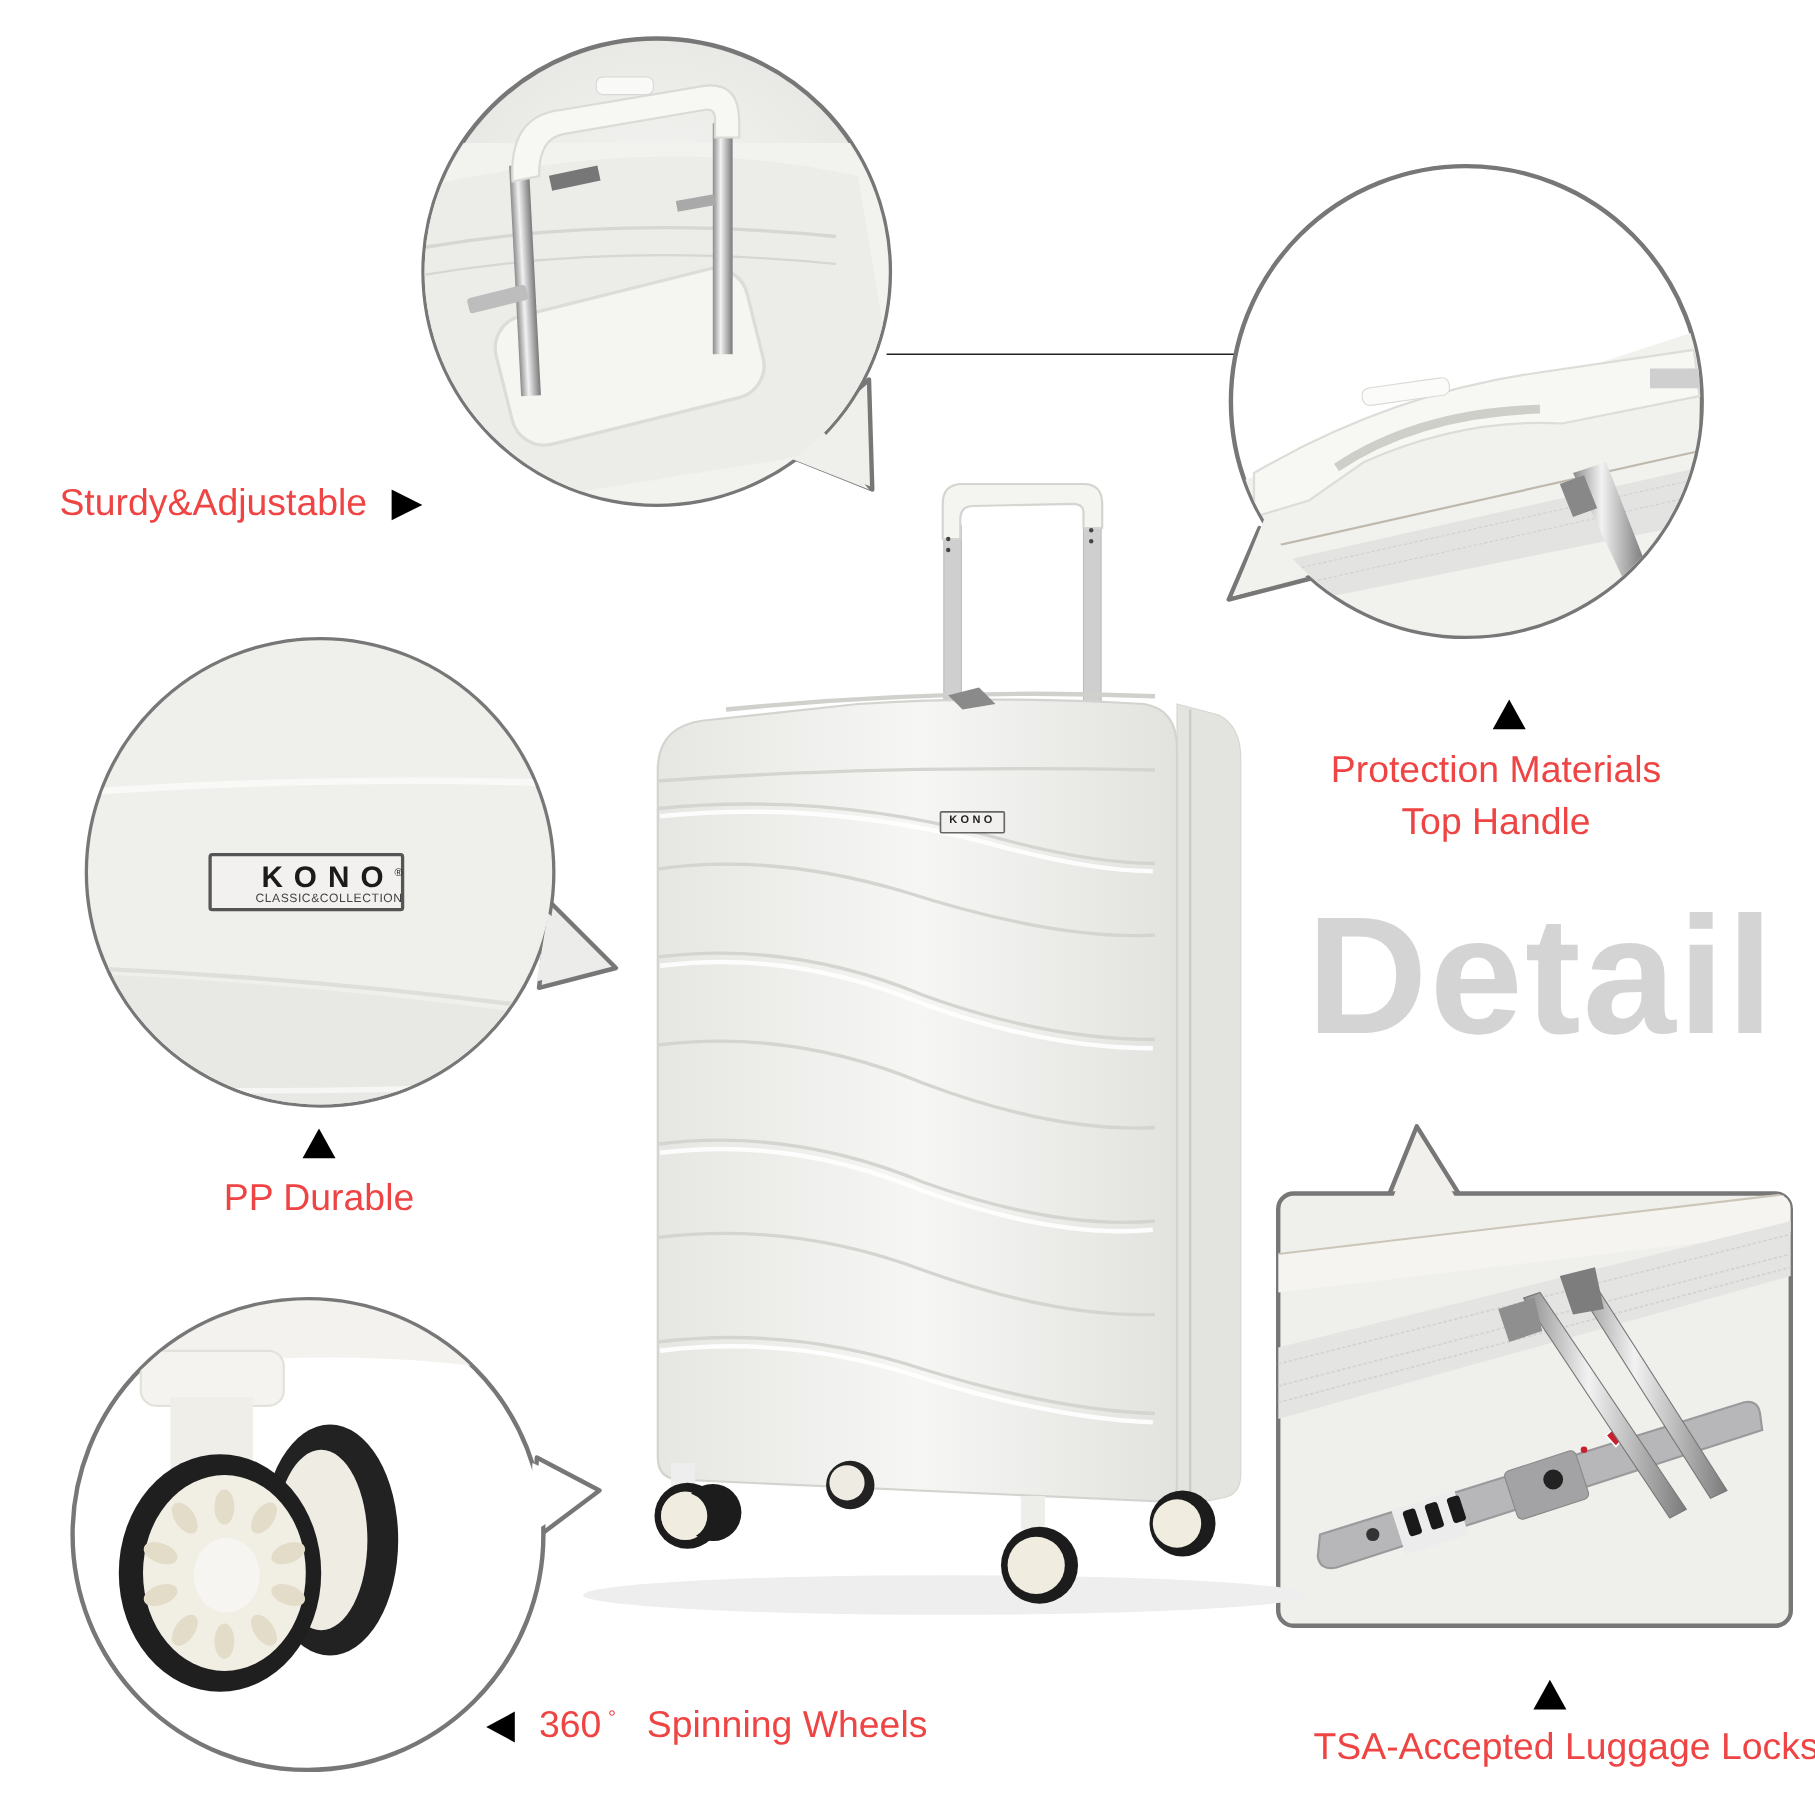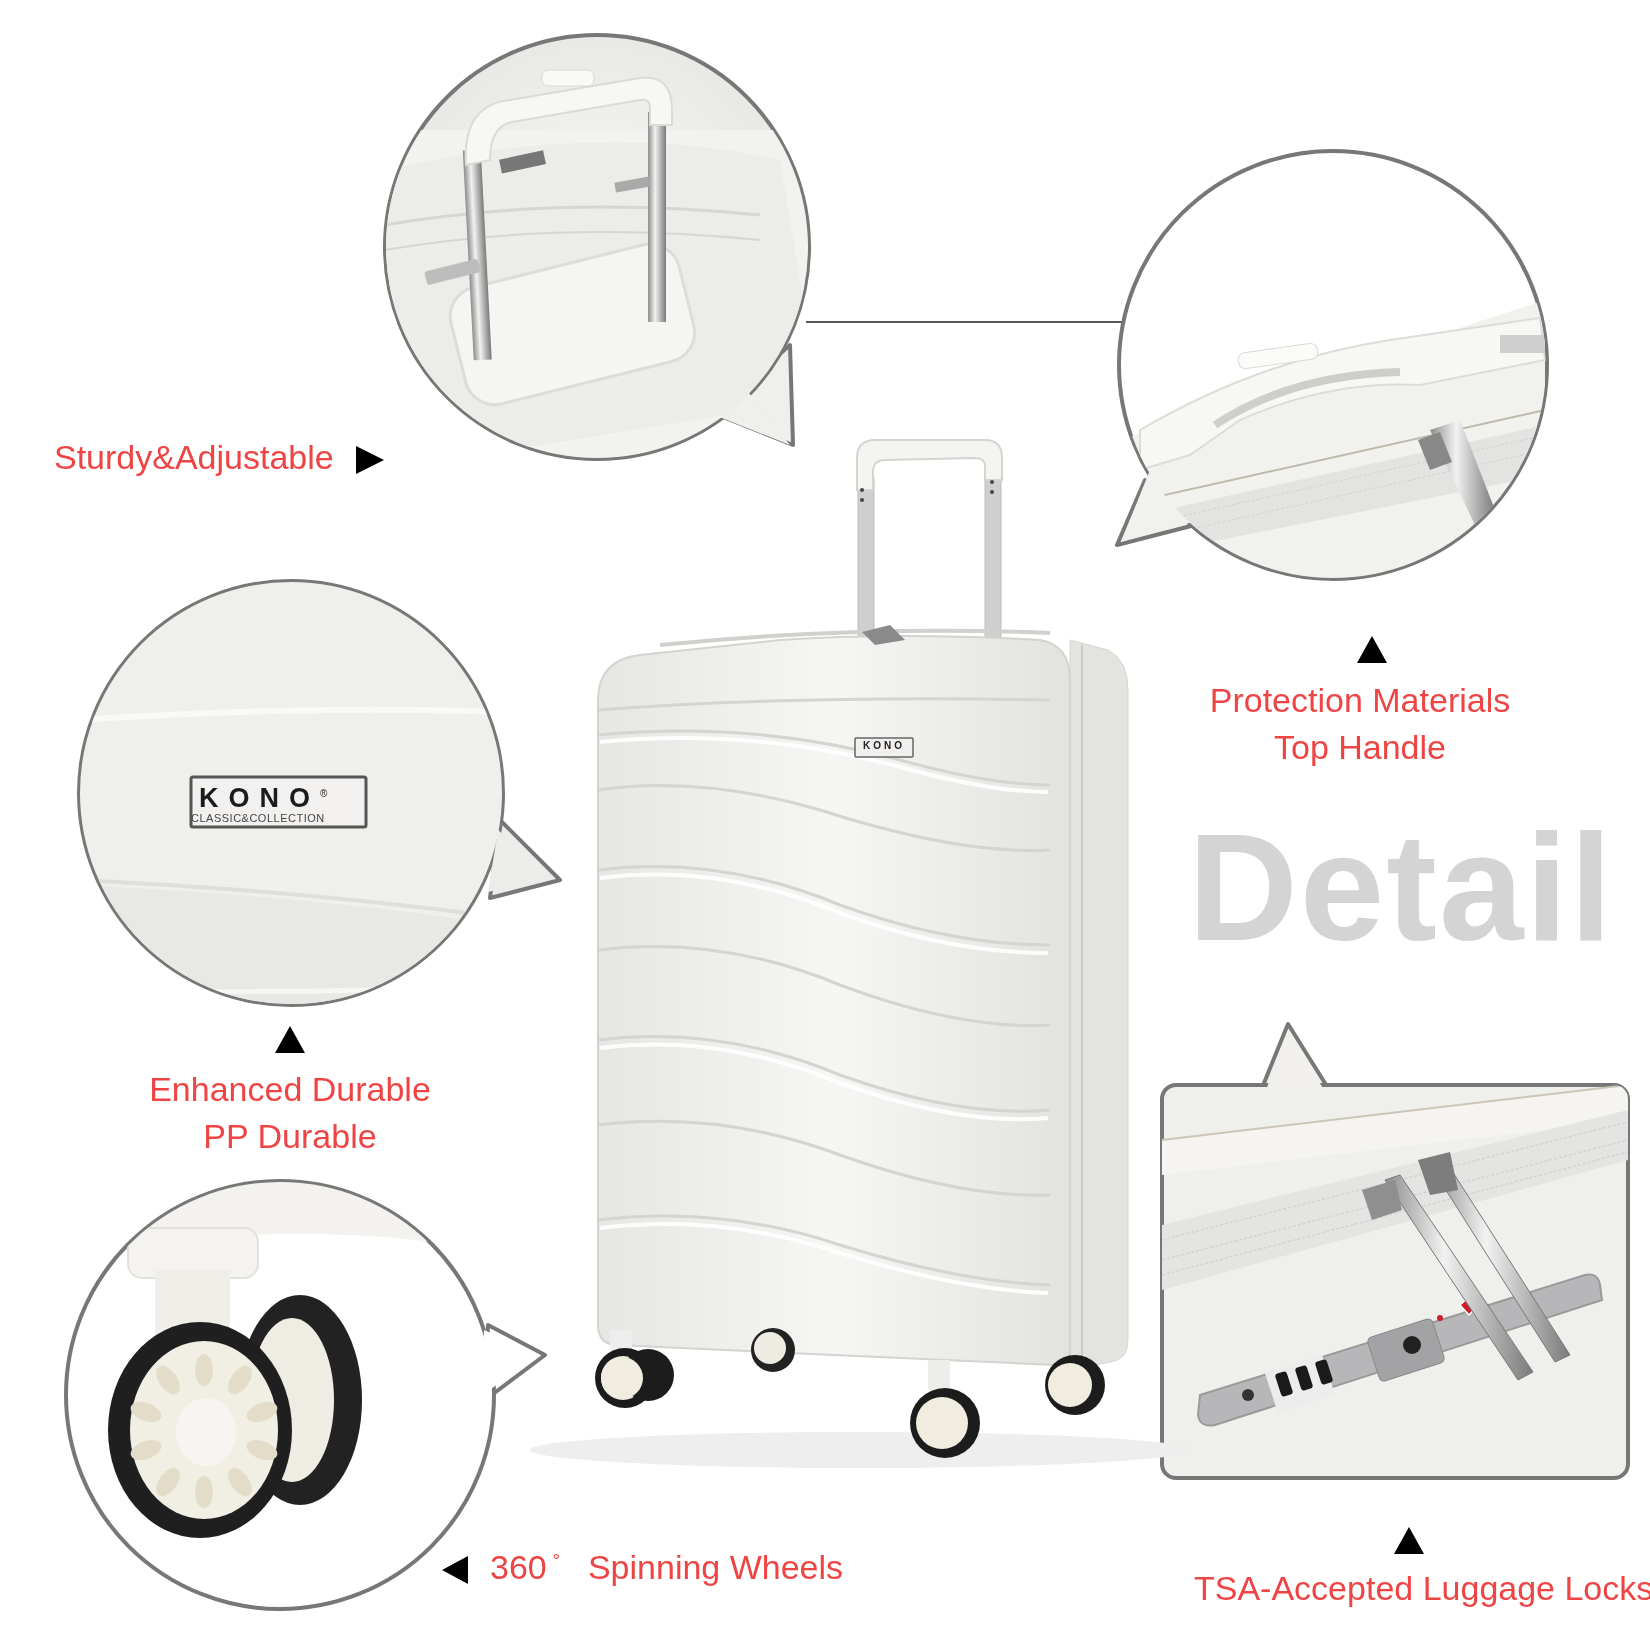--- a/index.html
+++ b/index.html
@@ -216,21 +216,21 @@
         <circle cx="770" cy="1348" r="16" fill="#eeebe2"></circle>
       <rect x="928" y="1360" width="22" height="30" fill="#ededea"></rect>
       <circle cx="945" cy="1423" r="35" fill="#1c1c1c"></circle>
         <circle cx="942" cy="1423" r="26" fill="#f0ece0"></circle>
       <circle cx="1075" cy="1385" r="30" fill="#1c1c1c"></circle>
         <circle cx="1070" cy="1385" r="22" fill="#f0ece0"></circle>
     </g>
   </g>
 </svg>
 
-<div class="abs" style="left:191px; top:780px; width:175px; text-align:left;">
+<div class="abs" style="left:191px; top:780px; width:175px; text-align:right;">
   <div style="font-size:27px; font-weight:bold; letter-spacing:10px; color:#1b1b1b; line-height:28px; padding-left:8px;">
     <span>KONO</span><sup style="font-size:10px; font-weight:normal; letter-spacing:0;">®</sup>
   </div>
   <div style="font-size:11px; color:#444; letter-spacing:0.5px; line-height:12px;">CLASSIC&amp;COLLECTION</div>
 </div>
 
 <div class="abs" style="left:855px; top:740px; width:58px; text-align:center; font-size:10px; font-weight:bold; letter-spacing:3px; color:#222; line-height:12px;">KONO</div>
 
 <div class="detail-word">Detail</div>
 
@@ -241,21 +241,20 @@
 </div>
 
 <div class="tri-up" style="left:1357px; top:636px;"></div>
 <div class="caption center" style="left:1160px; top:677px; width:400px;">
   <div>Protection Materials</div>
   <div>Top Handle</div>
 </div>
 
 <div class="tri-up" style="left:275px; top:1026px;"></div>
 <div class="caption center" style="left:90px; top:1066px; width:400px;">
-  <div>Enhanced Durable</div>
   <div>PP Durable</div>
 </div>
 
 <div class="caption" style="left:442px; top:1538px;">
   <span class="tri-left"></span><span>360</span><span class="deg">°</span><span>Spinning Wheels</span>
 </div>
 
 <div class="tri-up" style="left:1394px; top:1527px;"></div>
 <div class="caption" style="left:1150px; top:1565px;margin-left:44px;">
   <div>TSA-Accepted Luggage Locks</div>

